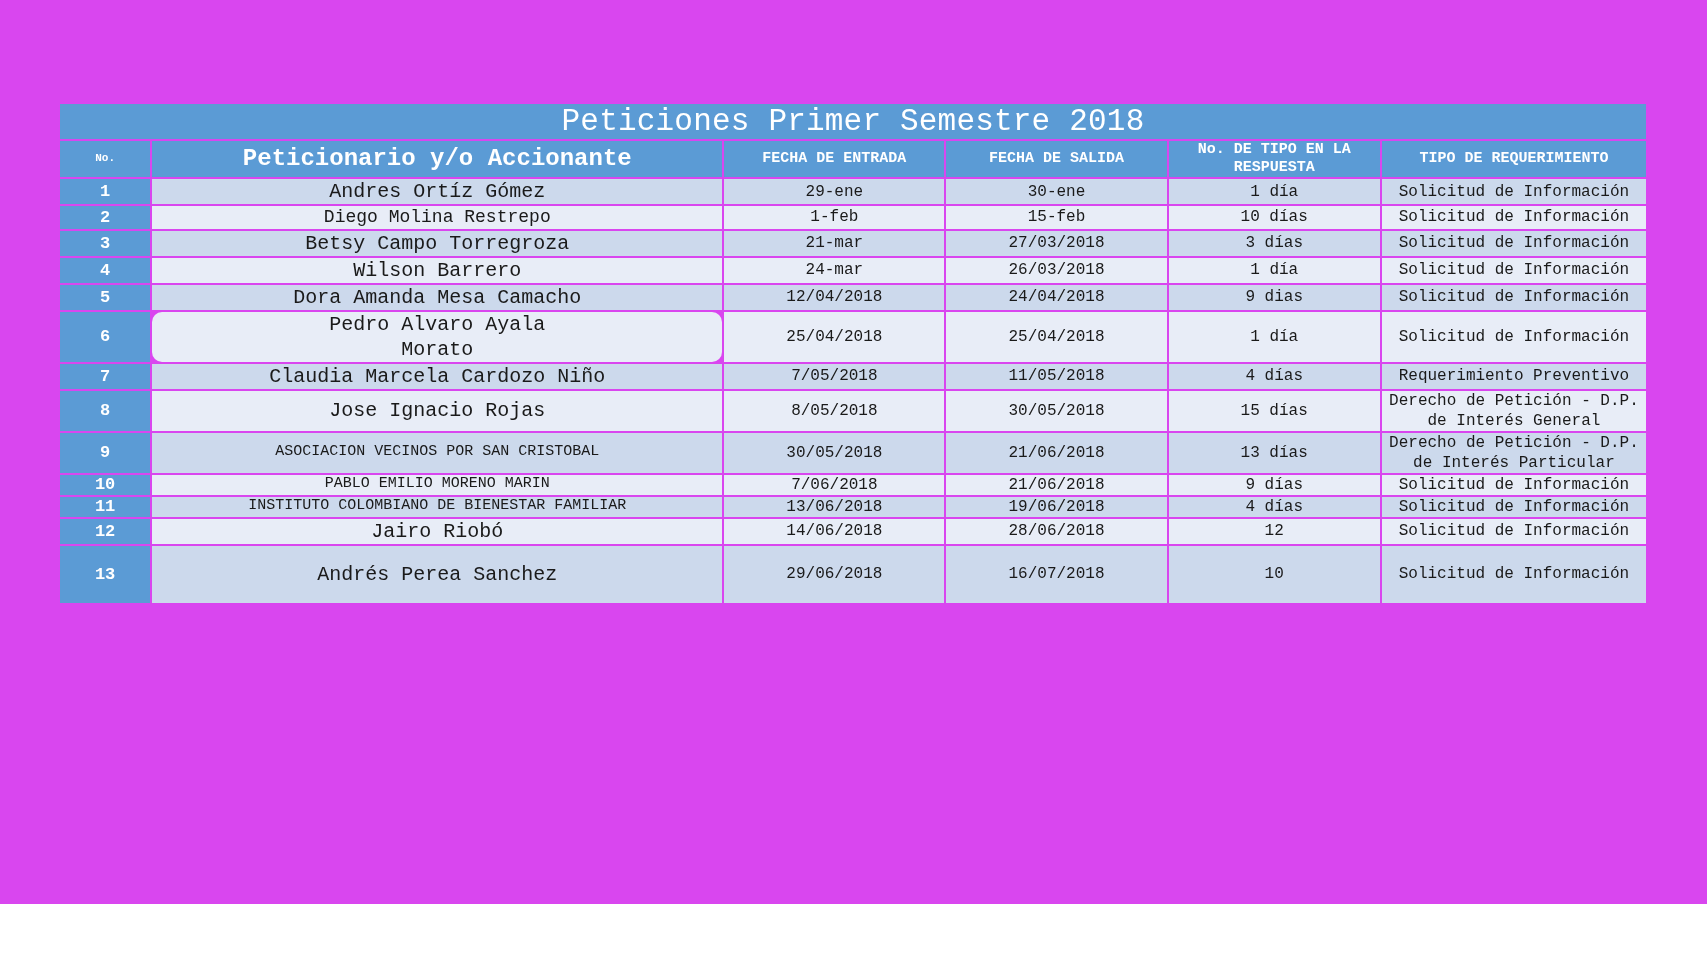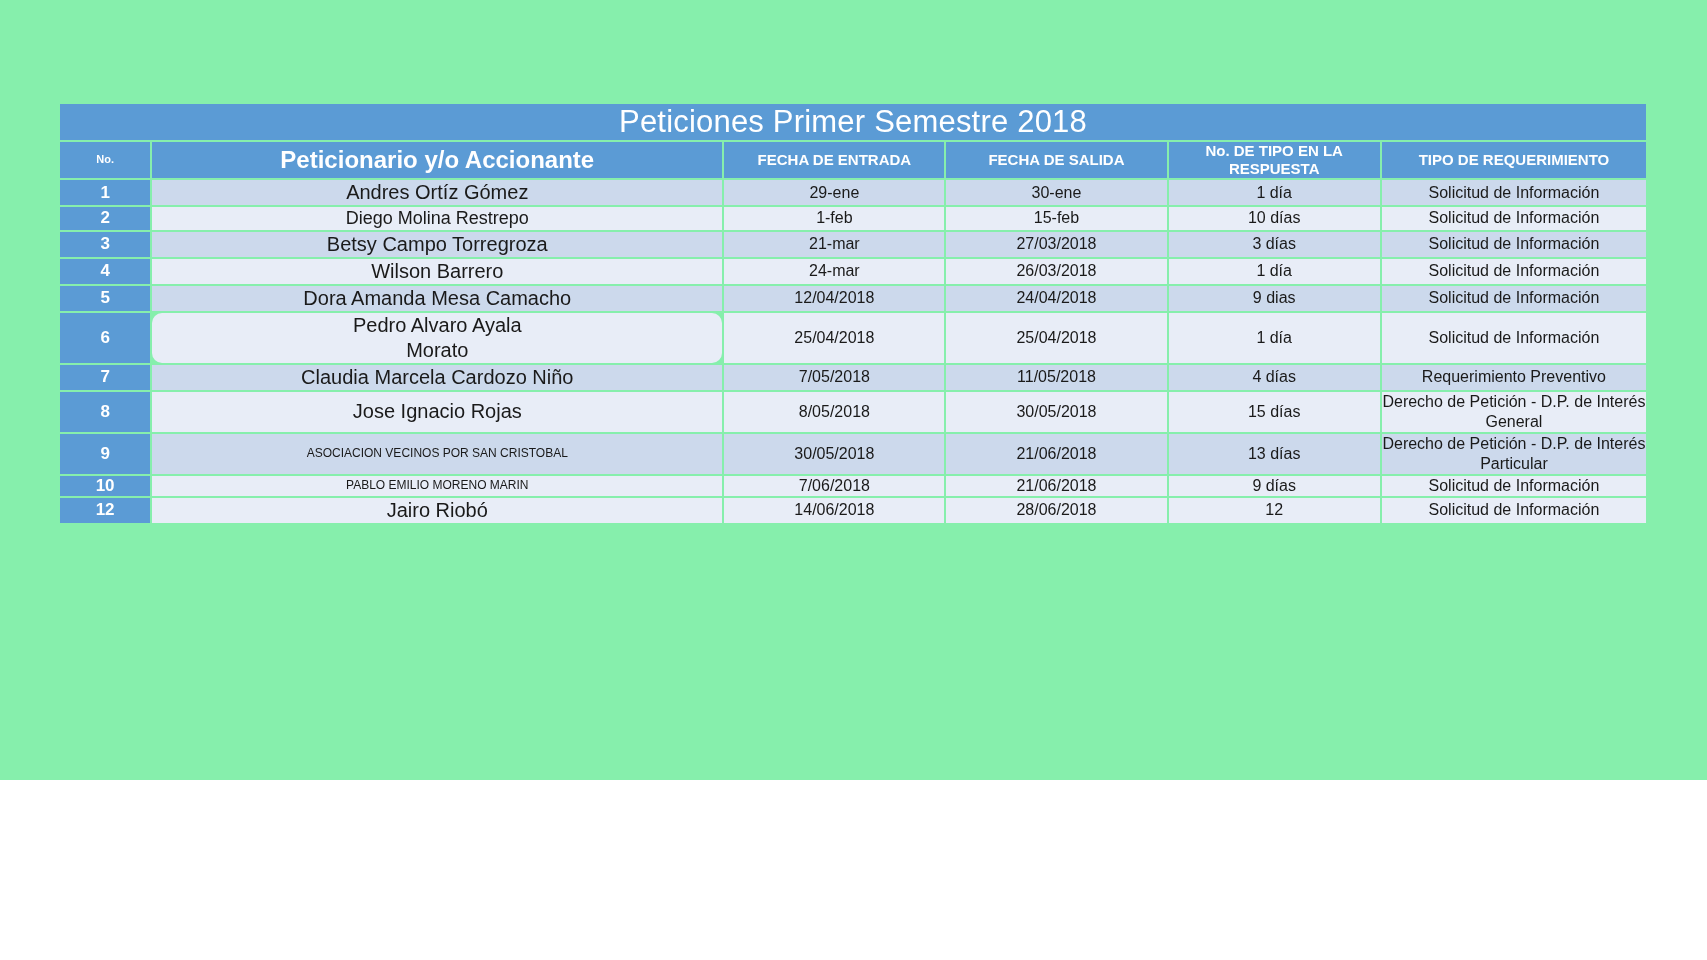--- a/index.html
+++ b/index.html
@@ -6,23 +6,24 @@
     margin: 0;
     padding: 0;
     background: #ffffff;
     width: 1707px;
     height: 960px;
     font-family: "Liberation Sans", sans-serif;
   }
   .page {
     position: relative;
     width: 1707px;
-    height: 780px;
-    background: #86efac;
+    height: 904px;
+    background: #d946ef;
     overflow: hidden;
+    font-family: Liberation Mono, monospace;
   }
   .table-wrap {
     position: absolute;
     left: 58px;
     top: 102px;
     width: 1590px;
   }
   table.data {
     border-collapse: separate;
     border-spacing: 2px 2px;
@@ -68,21 +69,21 @@
     vertical-align: middle;
     color: #1a1a1a;
     font-size: 16px;
     line-height: 1.25;
     padding: 9px 6px;
   }
   .row-a .cell { background: #ccd9ec; }
   .row-b .cell { background: #e8edf7; text-align: center; }
   .name { font-size: 20px; }
   .name-lg { font-size: 18px; }
-  .name-sm { font-size: 12px; }
+  .name-sm { font-size: 15px; }
   .tall .cell, .tall .numcell { padding-top: 16px; padding-bottom: 16px; }
   col.c-no    { width: 82px; }
   col.c-pet   { width: 518px; }
   col.c-ent   { width: 200px; }
   col.c-sal   { width: 200px; }
   col.c-dias  { width: 192px; }
   col.c-tipo  { width: 240px; }
 </style>
 </head>
 <body>
@@ -186,24 +187,40 @@
           <td class="cell">Derecho de Petición - D.P. de Interés Particular</td>
         </tr>
         <tr class="row-b">
           <td class="numcell">10</td>
           <td class="cell name-sm">PABLO EMILIO MORENO MARIN</td>
           <td class="cell">7/06/2018</td>
           <td class="cell">21/06/2018</td>
           <td class="cell">9 días</td>
           <td class="cell">Solicitud de Información</td>
         </tr>
+        <tr class="row-a">
+          <td class="numcell">11</td>
+          <td class="cell name-sm">INSTITUTO COLOMBIANO DE BIENESTAR FAMILIAR</td>
+          <td class="cell">13/06/2018</td>
+          <td class="cell">19/06/2018</td>
+          <td class="cell">4 días</td>
+          <td class="cell">Solicitud de Información</td>
+        </tr>
         <tr class="row-b">
           <td class="numcell">12</td>
           <td class="cell name">Jairo Riobó</td>
           <td class="cell">14/06/2018</td>
           <td class="cell">28/06/2018</td>
           <td class="cell">12</td>
+          <td class="cell">Solicitud de Información</td>
+        </tr>
+        <tr class="row-a tall">
+          <td class="numcell">13</td>
+          <td class="cell name">Andrés Perea Sanchez</td>
+          <td class="cell">29/06/2018</td>
+          <td class="cell">16/07/2018</td>
+          <td class="cell">10</td>
           <td class="cell">Solicitud de Información</td>
         </tr>
       </tbody>
     </table>
   </div>
 </div>
 
 </body></html>

